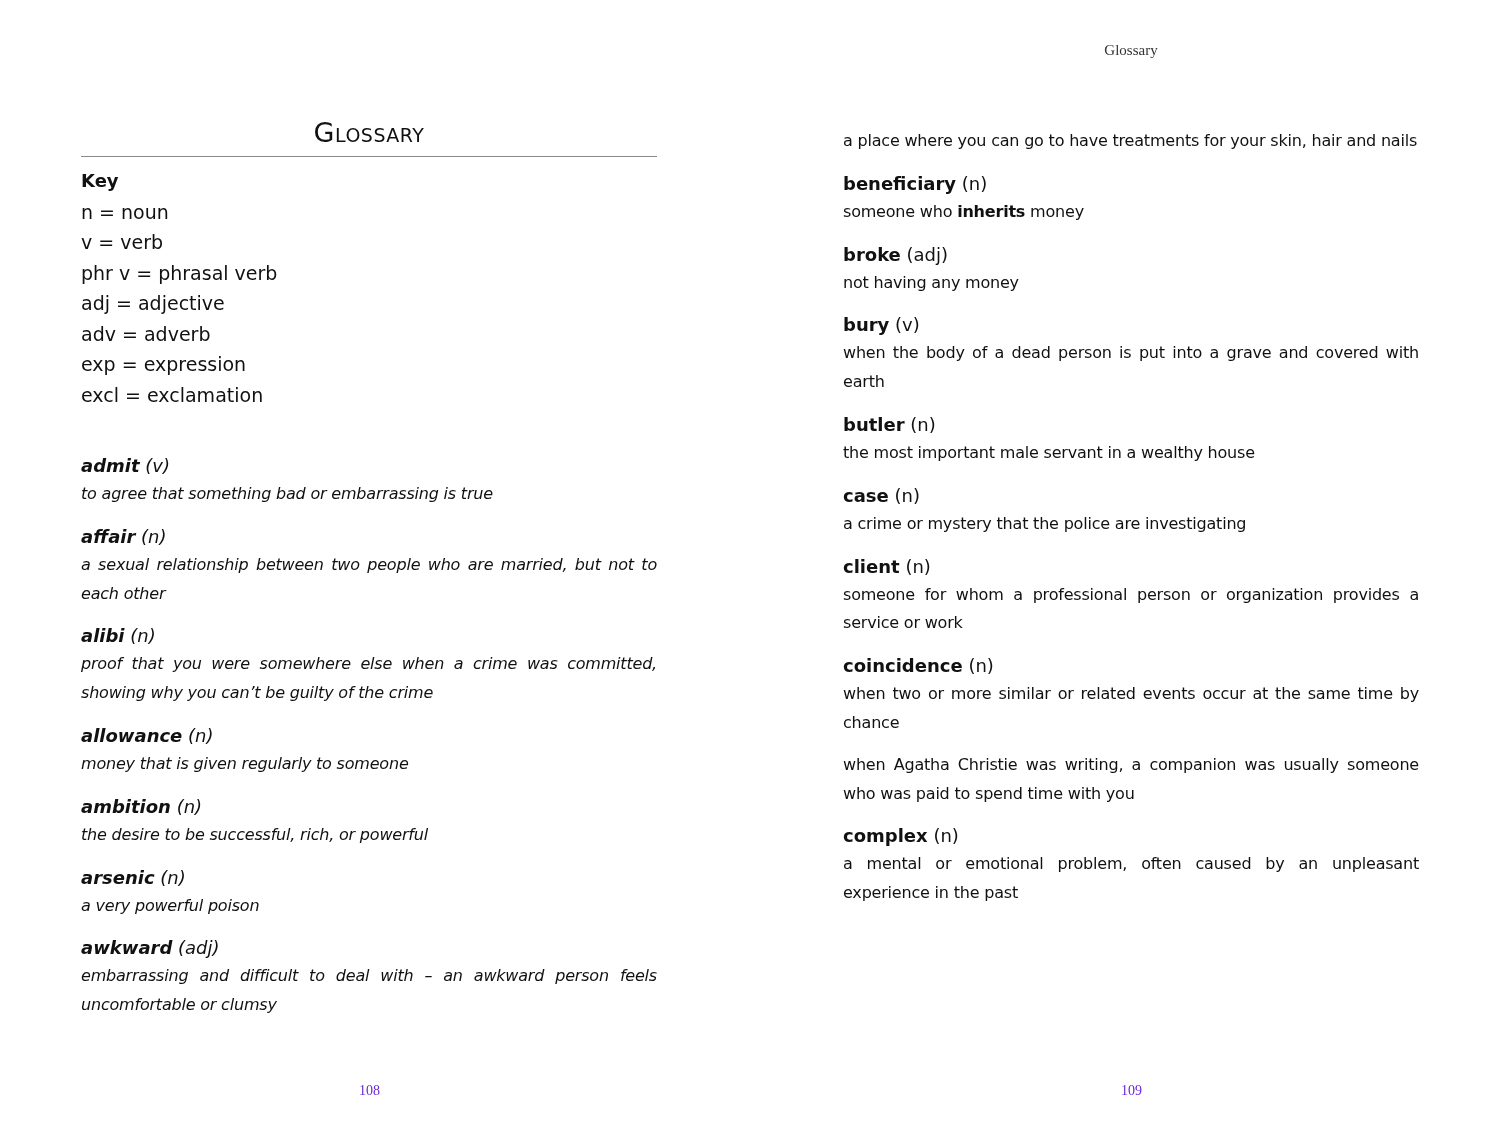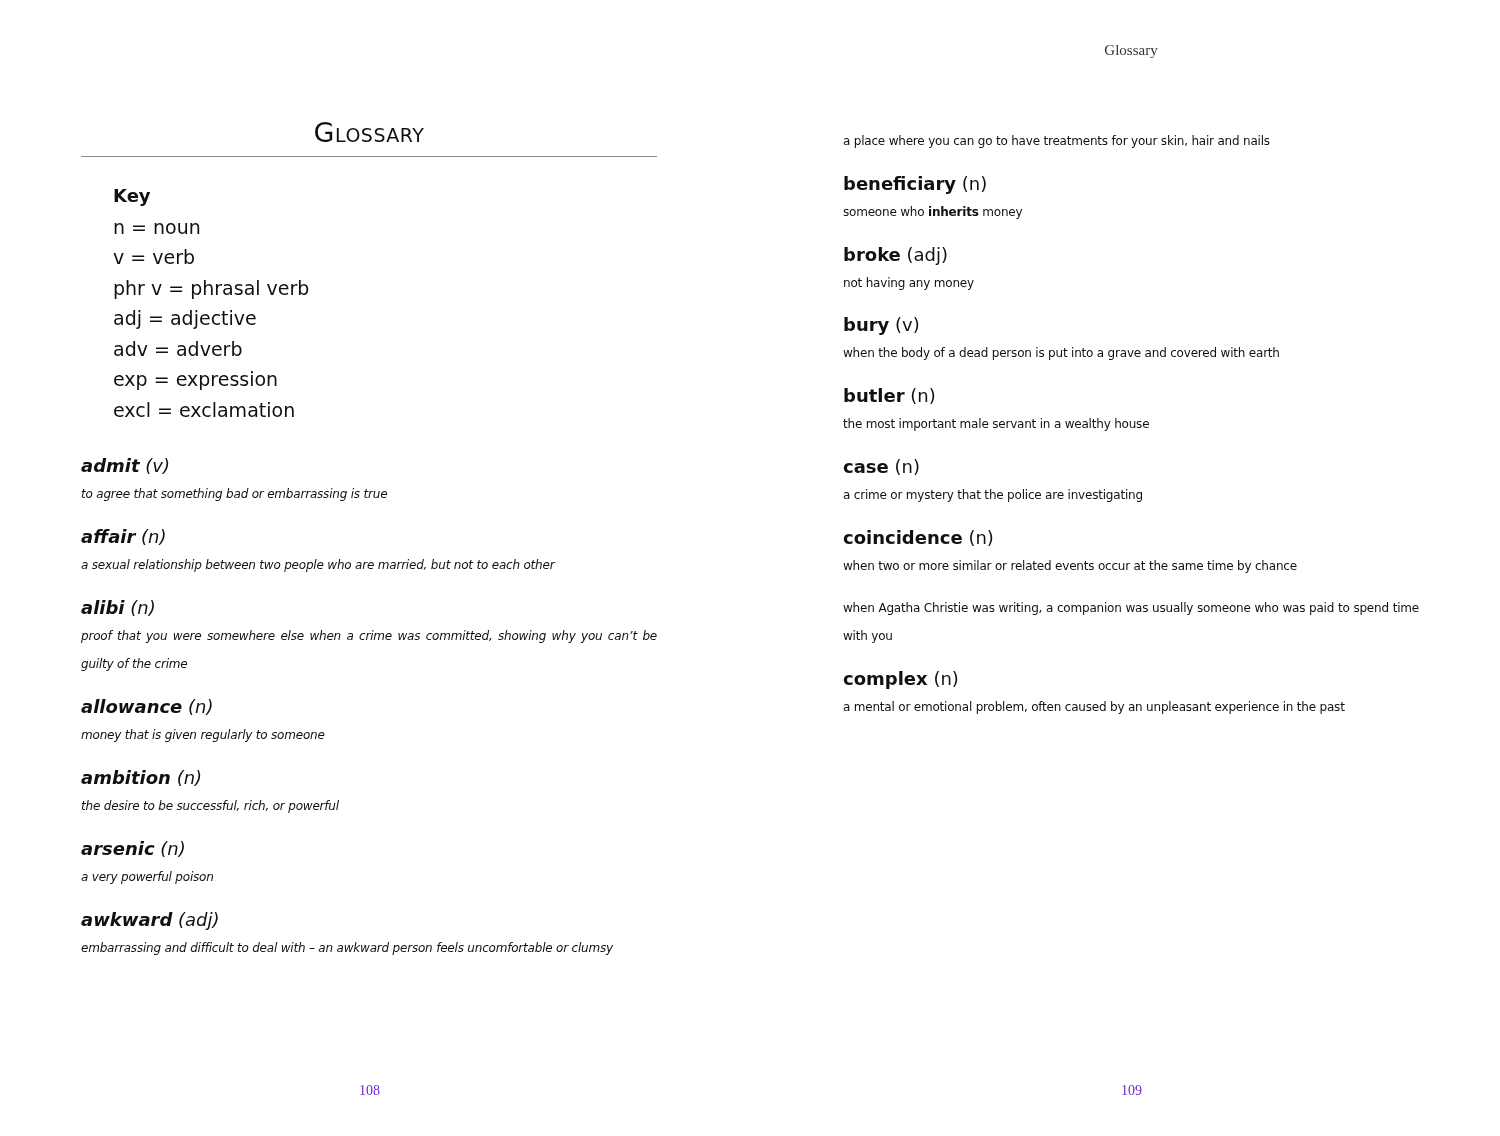--- a/index.html
+++ b/index.html
@@ -28,33 +28,33 @@
   .chapter-title {
     position: absolute; top: 117px; left: 0; width: 576px; text-align: center;
     font-family: "DejaVu Sans", sans-serif;
     font-variant: small-caps; font-size: 27px; letter-spacing: 0.5px; color: #111;
   }
   .title-rule {
     position: absolute; top: 156px; left: 0; width: 576px; height: 0;
     border-top: 1.5px solid #8a8a8a;
   }
 
-  .key { position: absolute; top: 181px; left: 0; width: 576px; margin-left: 32px; }
+  .key { position: absolute; top: 166px; left: 0; width: 576px; }
   .key-heading { font-weight: bold; font-size: 18px; line-height: 30.5px; }
   .key-line { font-size: 19px; line-height: 30.5px; }
 
   .entries { position: absolute; left: 0; width: 576px; }
   .page-left .entries { top: 451px; font-style: italic; }
   .page-right .entries { top: 127px; }
   .entry { margin-bottom: 13px; }
   .entry-head { font-size: 18px; line-height: 29px; }
   .headword { font-weight: bold; }
   .pos { font-weight: normal; }
   .definition {
-    font-size: 12px; line-height: 28.8px; text-align: justify;
+    font-size: 16px; line-height: 28.8px; text-align: justify;
     text-align-last: left; letter-spacing: -0.2px;
   }
   .definition b { font-weight: bold; }
 </style>
 </head>
 <body>
 
 <div class="running-head">Glossary</div>
 
 <div class="page page-left">
@@ -123,20 +123,24 @@
     </div>
     <div class="entry">
       <div class="entry-head"><span class="headword">butler</span> <span class="pos">(n)</span></div>
       <div class="definition">the most important male servant in a wealthy house</div>
     </div>
     <div class="entry">
       <div class="entry-head"><span class="headword">case</span> <span class="pos">(n)</span></div>
       <div class="definition">a crime or mystery that the police are investigating</div>
     </div>
     <div class="entry">
+      <div class="entry-head"><span class="headword">client</span> <span class="pos">(n)</span></div>
+      <div class="definition">someone for whom a professional person or organization provides a service or work</div>
+    </div>
+    <div class="entry">
       <div class="entry-head"><span class="headword">coincidence</span> <span class="pos">(n)</span></div>
       <div class="definition">when two or more similar or related events occur at the same time by chance</div>
     </div>
     <div class="entry">
       <div class="definition">when Agatha Christie was writing, a companion was usually someone who was paid to spend time with you</div>
     </div>
     <div class="entry">
       <div class="entry-head"><span class="headword">complex</span> <span class="pos">(n)</span></div>
       <div class="definition">a mental or emotional problem, often caused by an unpleasant experience in the past</div>
     </div>

